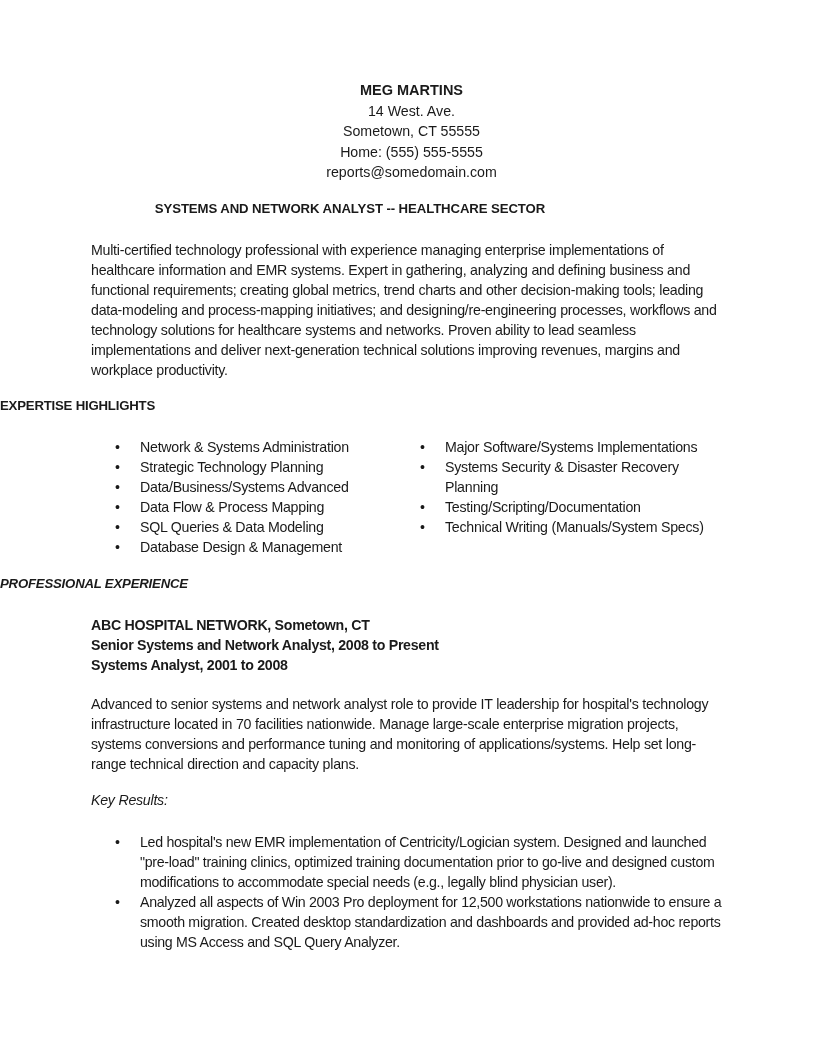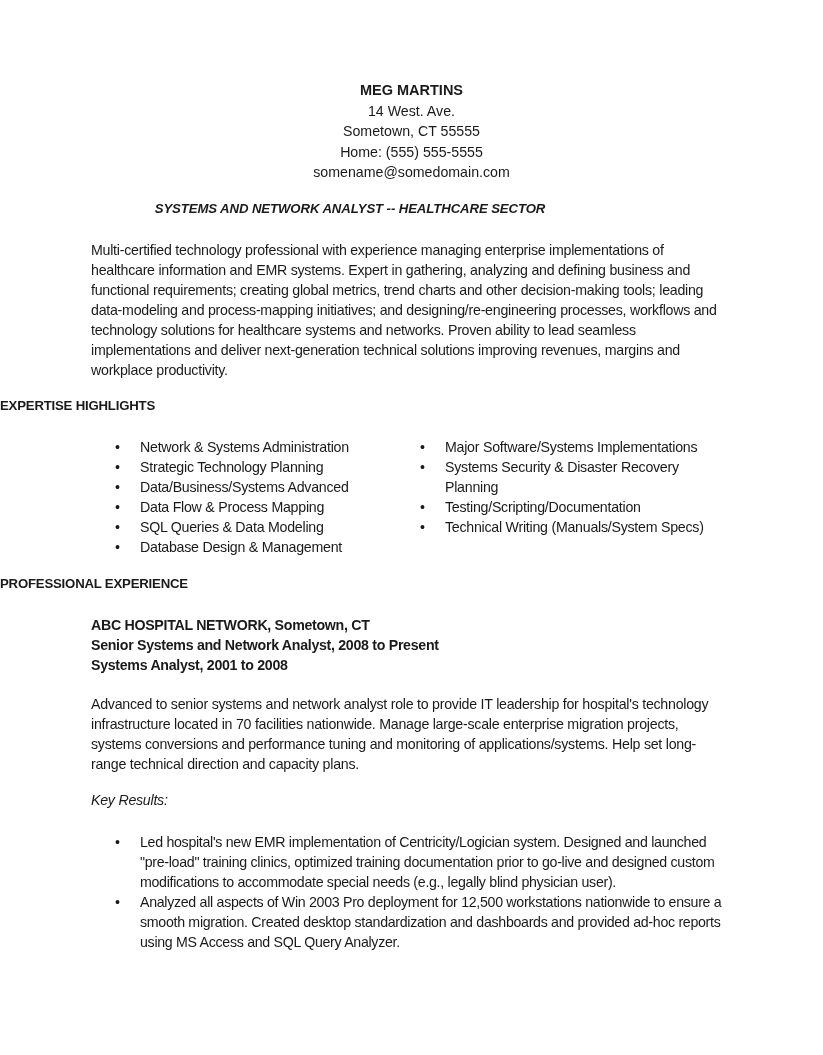--- a/index.html
+++ b/index.html
@@ -32,41 +32,40 @@
   }
   .name {
     font-weight: bold;
     font-size: 14.5px;
   }
   .title-line {
     position: absolute;
     left: 0; width: 700px;
     top: 201px;
     font-weight: bold;
-    font-style: italic;
     font-size: 13.2px;
     letter-spacing: -0.1px;
   }
   .para {
     position: absolute;
     left: 91px;
     width: 640px;
     line-height: 20px;
     letter-spacing: -0.25px;
   }
   .summary { top: 240px; }
   .section-head {
     position: absolute;
     left: 0; width: 823px;
     font-weight: bold;
     font-size: 13.2px;
     letter-spacing: -0.2px;
   }
   .expertise-head { top: 398px; }
-  .experience-head { top: 576px; }
+  .experience-head { top: 576px; font-style: italic; }
   .skills {
     position: absolute;
     top: 437px;
     left: 0;
     width: 823px;
     line-height: 20px;
     letter-spacing: -0.25px;
   }
   .skills ul {
     list-style: none;
@@ -121,21 +120,21 @@
 </head>
 <body>
 
 <div class="page">
 
   <div class="header-block center">
     <div class="name">MEG MARTINS</div>
     <div>14 West. Ave.</div>
     <div>Sometown, CT 55555</div>
     <div>Home: (555) 555-5555</div>
-    <div>somename@somedomain.com</div>
+    <div>reports@somedomain.com</div>
   </div>
 
   <div class="title-line center">SYSTEMS AND NETWORK ANALYST -- HEALTHCARE SECTOR</div>
 
   <div class="para summary">Multi-certified technology professional with experience managing enterprise implementations of healthcare information and EMR systems. Expert in gathering, analyzing and defining business and functional requirements; creating global metrics, trend charts and other decision-making tools; leading data-modeling and process-mapping initiatives; and designing/re-engineering processes, workflows and technology solutions for healthcare systems and networks. Proven ability to lead seamless implementations and deliver next-generation technical solutions improving revenues, margins and workplace productivity.</div>
 
   <div class="section-head expertise-head">EXPERTISE HIGHLIGHTS</div>
 
   <div class="skills">
     <ul class="col1">

